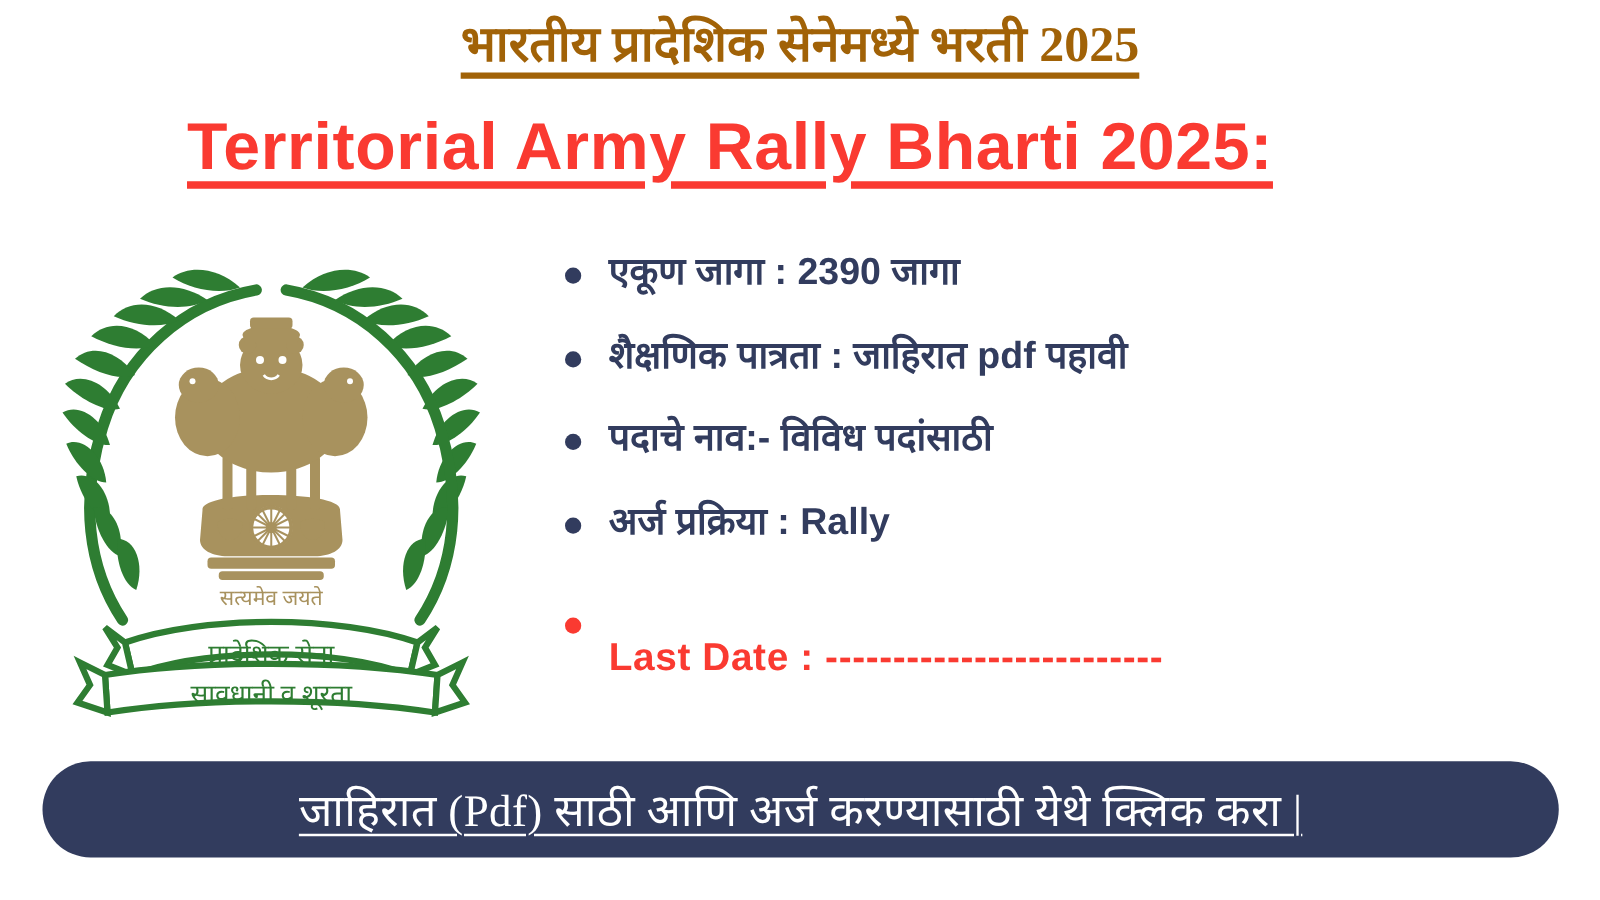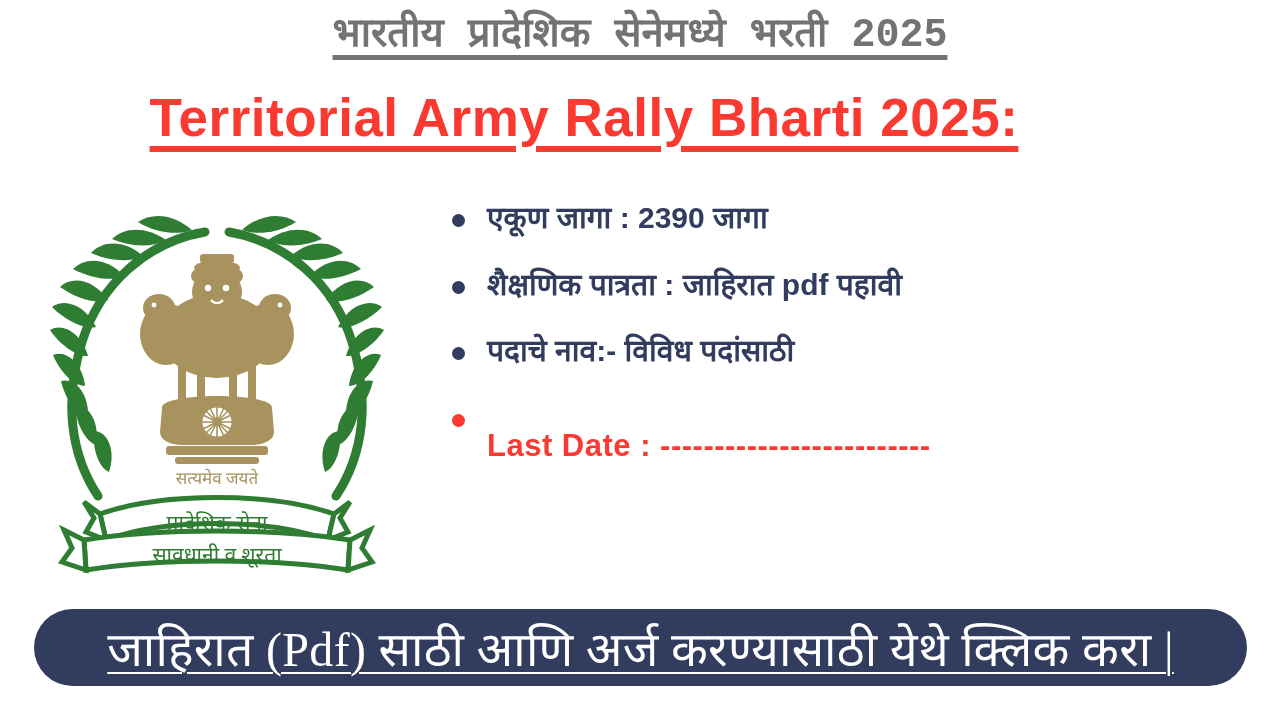--- a/index.html
+++ b/index.html
@@ -10,22 +10,22 @@
   }
   .poster{position:absolute;inset:0;background:#fff;}
 
   
   .title-zone{
     position:absolute;left:0;top:12px;width:1280px;
     text-align:center;
   }
   .title-mr{
     display:inline-block;
-    font-family:Liberation Mono, monospace;
-    font-size:40px;font-weight:bold;color:#737373;
+    font-family:Liberation Serif, serif;
+    font-size:40px;font-weight:bold;color:#a16207;
     letter-spacing:0px;line-height:1.18;
     text-decoration:underline;
     text-decoration-thickness:5px;
     text-underline-offset:9px;
     white-space:nowrap;
   }
   .title-en-wrap{
     position:absolute;left:0;top:88px;width:1168px;text-align:center;
   }
   .title-en{
@@ -67,21 +67,21 @@
   .btxt.red{color:#fa3a31;font-size:31px;letter-spacing:0.5px;margin-top:27px;}
 
   
   .cta{
     position:absolute;left:34px;top:609px;width:1213px;height:77px;
     background:#323c5e;border-radius:40px;
     display:flex;align-items:center;justify-content:center;
     cursor:pointer;
   }
   .cta-text{
-    color:#ffffff;font-size:48px;font-weight:normal;
+    color:#ffffff;font-size:36px;font-weight:normal;
     font-family:"Liberation Serif","DejaVu Serif",serif;
     text-decoration:underline;text-decoration-thickness:2px;
     text-underline-offset:6px;
     white-space:nowrap;letter-spacing:0.3px;
   }
 </style>
 </head>
 <body>
 
 <div class="poster">
@@ -210,20 +210,24 @@
     <div class="bullet-row">
       <span class="dot"></span>
       <span class="btxt">शैक्षणिक पात्रता :  जाहिरात pdf पहावी</span>
     </div>
 
     <div class="bullet-row">
       <span class="dot"></span>
       <span class="btxt">पदाचे नाव:-  विविध पदांसाठी</span>
     </div>
 
+    <div class="bullet-row gap-extra">
+      <span class="dot"></span>
+      <span class="btxt">अर्ज प्रक्रिया :  Rally</span>
+    </div>
 
     <div class="bullet-row">
       <span class="dot red"></span>
       <span class="btxt red">Last Date :  -------------------------</span>
     </div>
 
   </div>
 
   <div class="cta">
     <span class="cta-text">जाहिरात (Pdf) साठी आणि अर्ज करण्यासाठी येथे क्लिक करा |</span>

